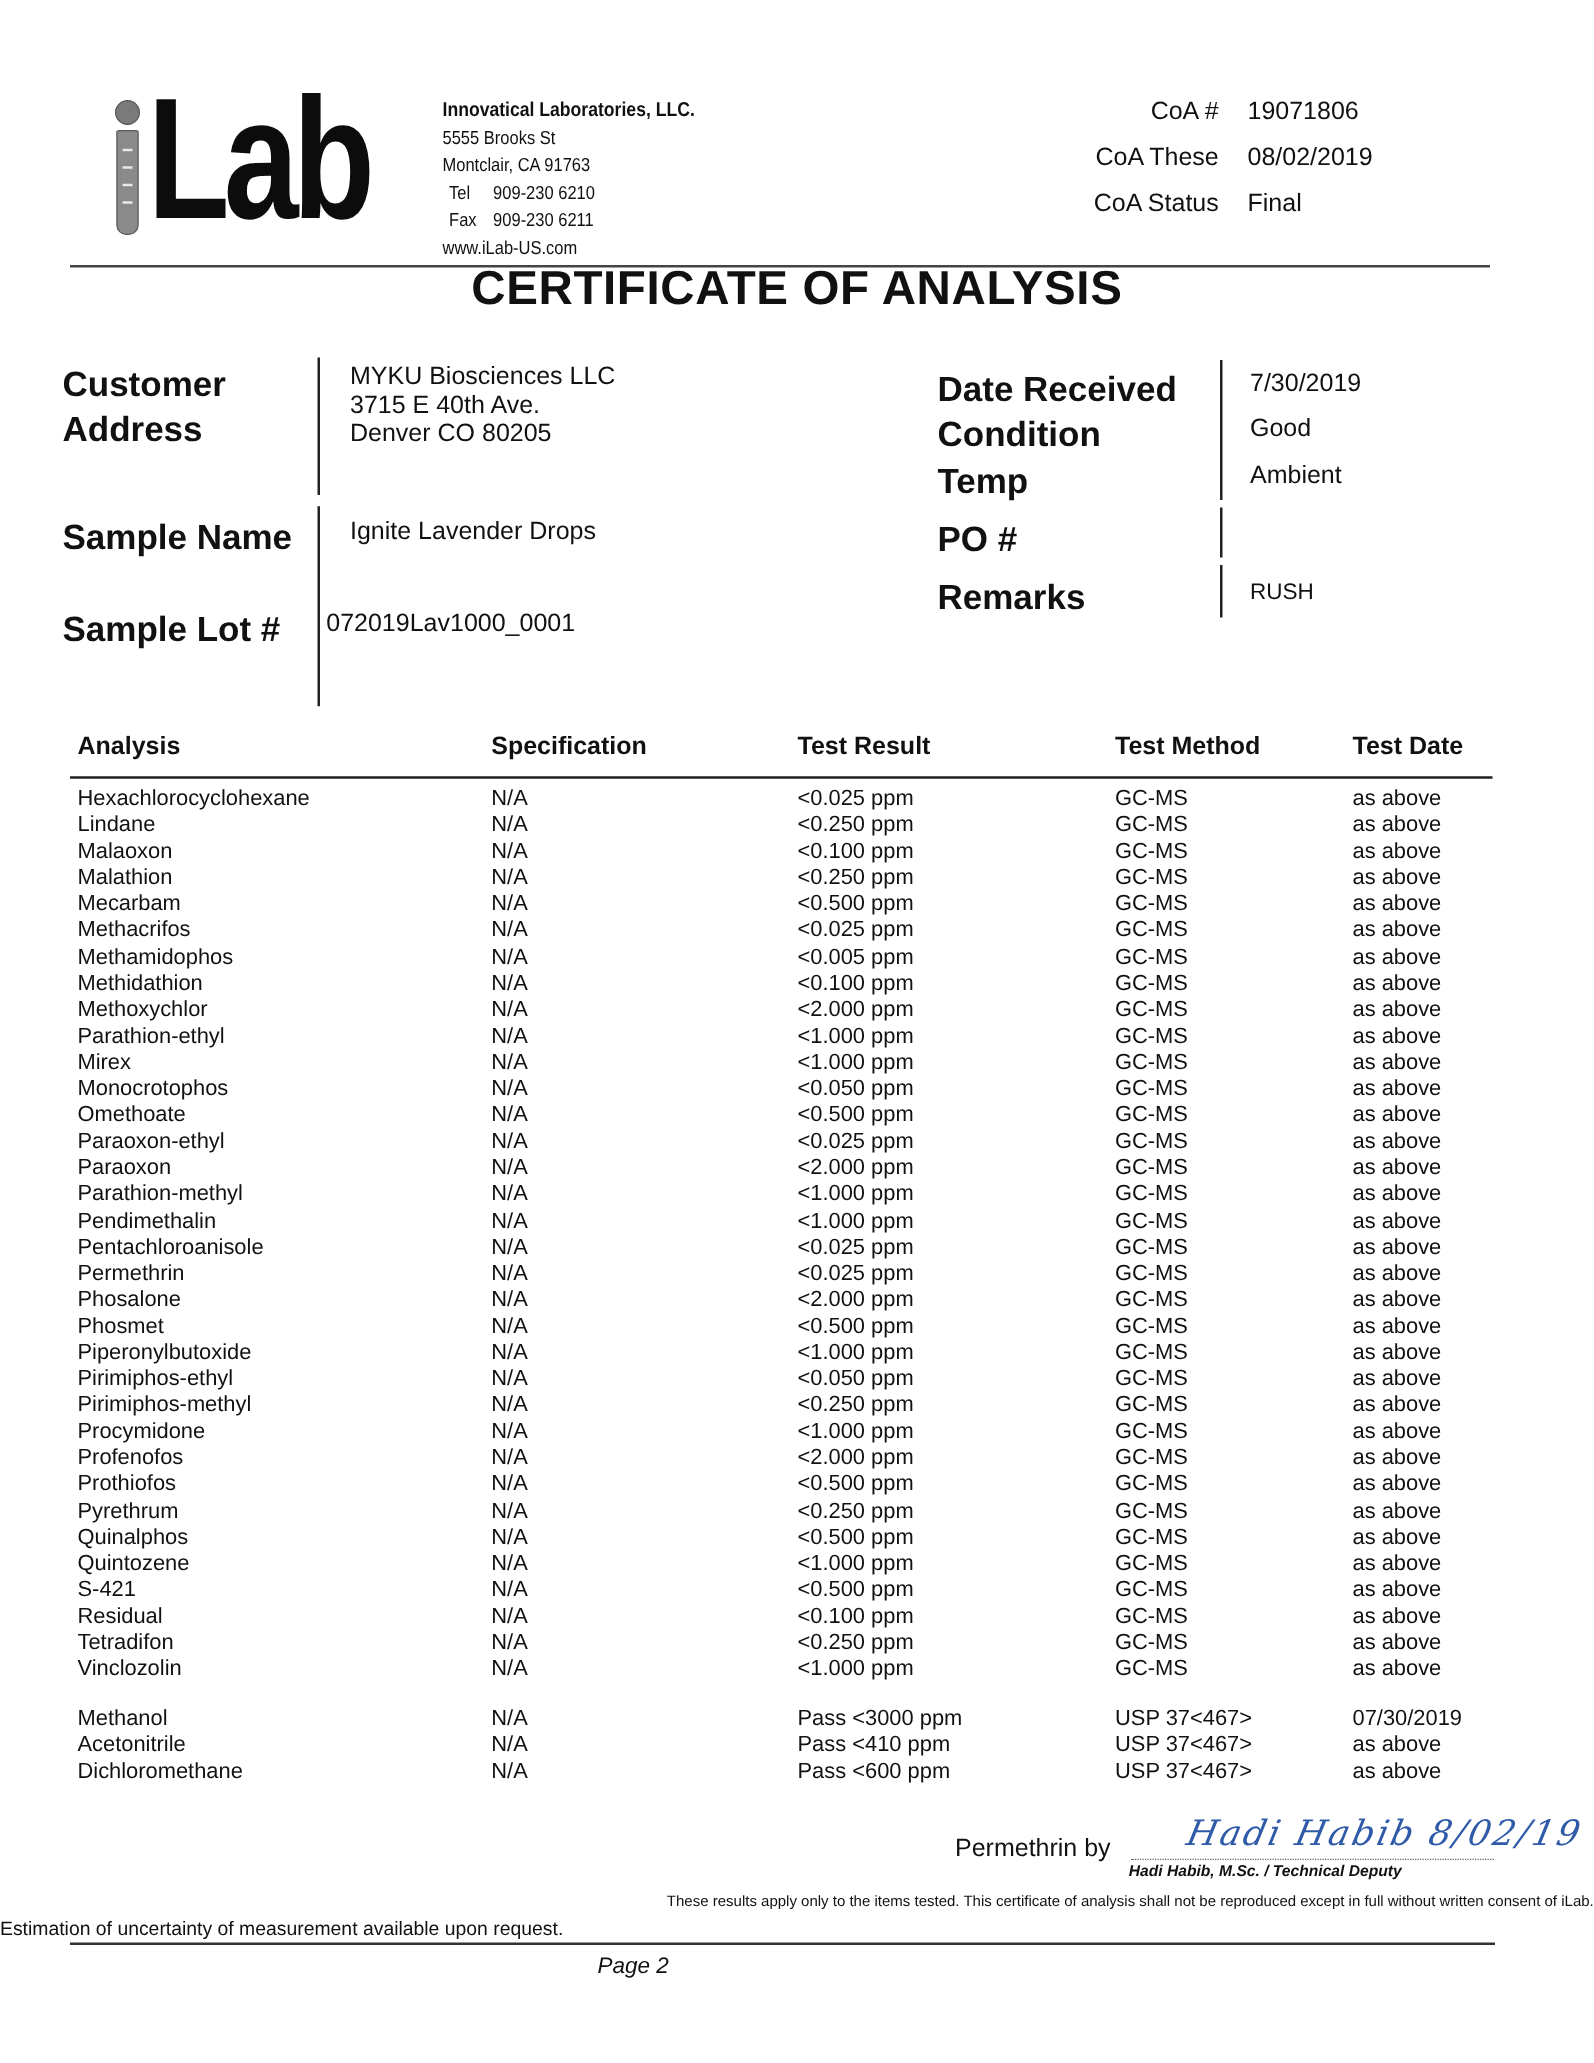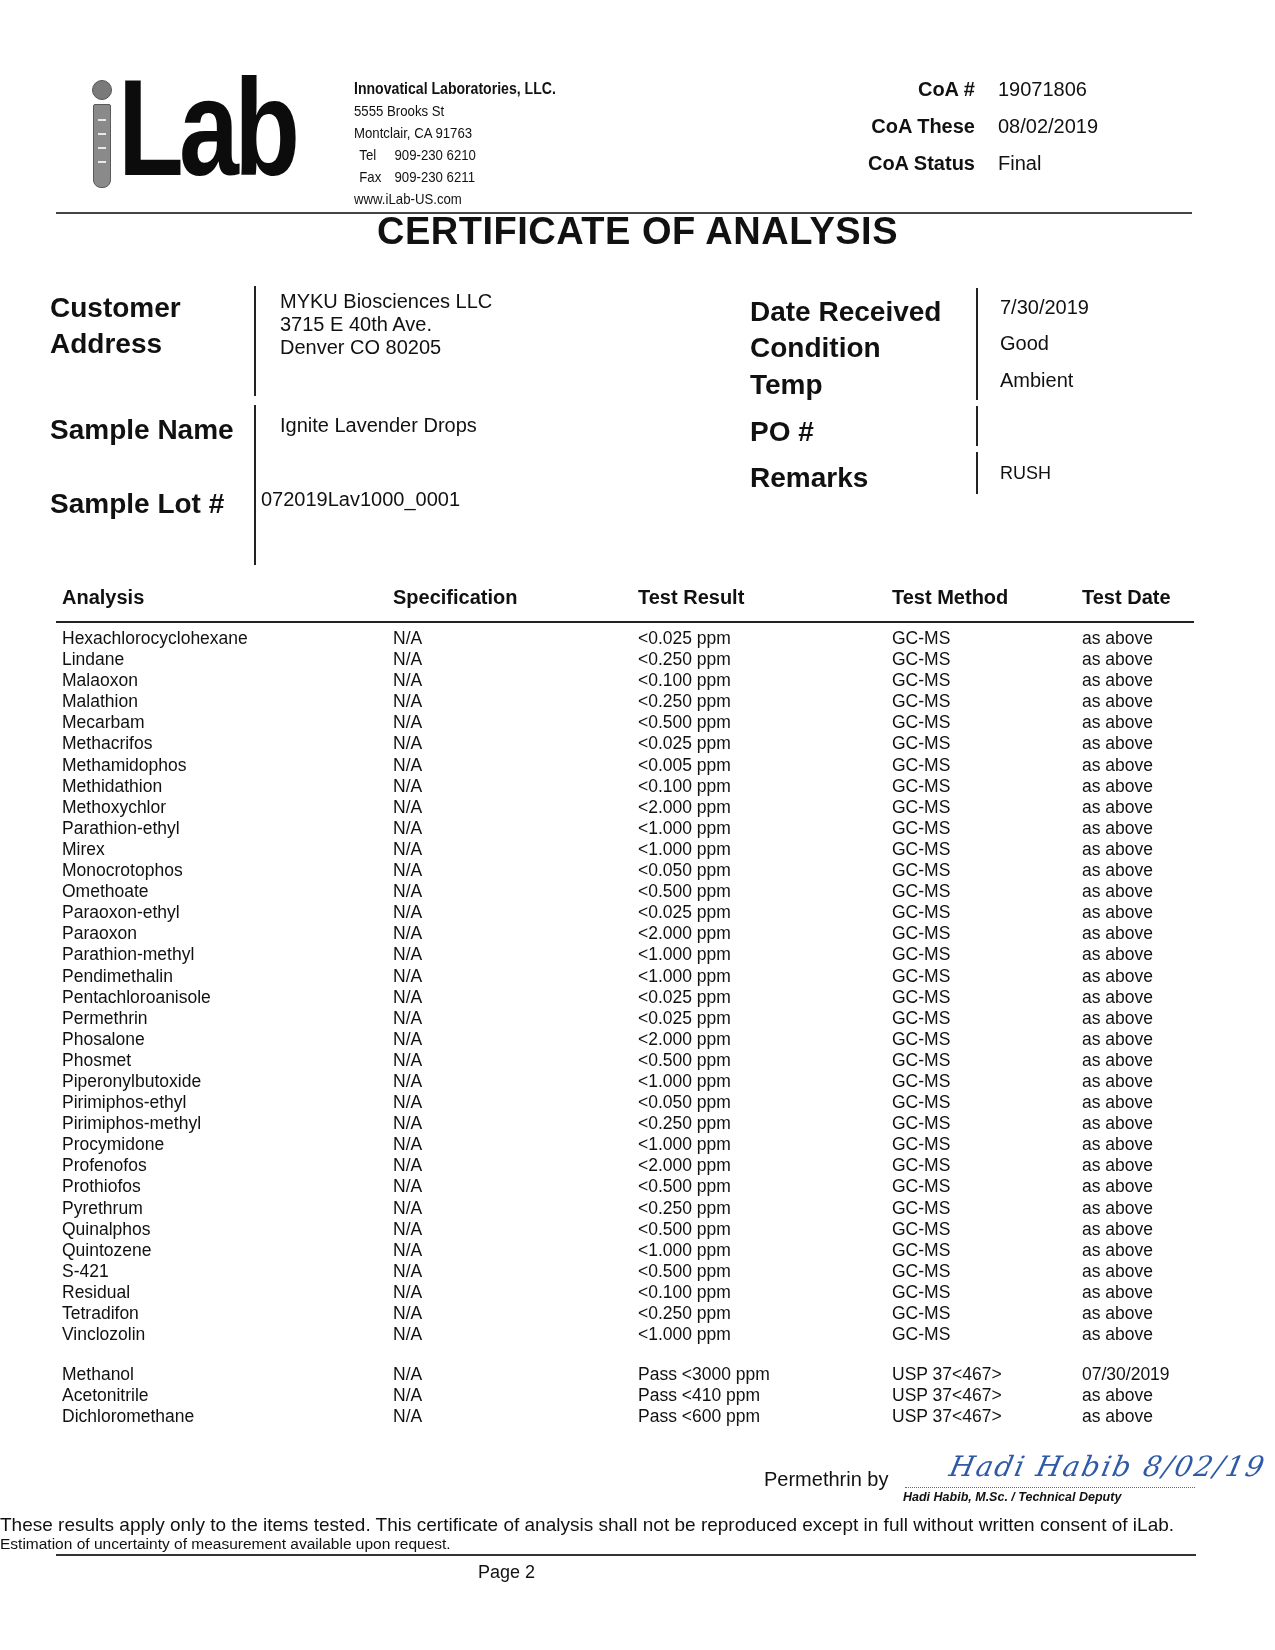--- a/index.html
+++ b/index.html
@@ -18,21 +18,21 @@
                 letter-spacing: -6px; line-height: 1; transform: scaleX(0.78); transform-origin: left top;
                 font-family: "Liberation Sans", sans-serif; color: #0c0c0c; }
 
   .company { left: 354px; top: 78px; font-size: 15px; line-height: 22px; transform: scaleX(0.88); transform-origin: left top; }
   .company .name { font-weight: bold; font-size: 16px; }
   .company .tel { padding-left: 6px; }
   .company .lbl { display: inline-block; width: 40px; }
 
   .coa { left: 820px; top: 78px; }
   .coa .row { position: relative; height: 37px; font-size: 20px; }
-  .coa .k { position: absolute; right: 60px; width: 200px; text-align: right; font-weight: bold; }
+  .coa .k { position: absolute; right: 60px; width: 200px; text-align: right; font-weight: normal; }
   .coa .v { position: absolute; left: 178px; white-space: nowrap; }
   .rule-top { left: 56px; top: 212px; width: 1136px; height: 1.5px; background:#444; }
 
   .title { left: 0; width: 1275px; top: 210px; text-align: center; font-size: 38px; font-weight: bold;
            letter-spacing: 0.5px; }
 
   .lbl-b { font-weight: bold; font-size: 28px; text-align: left; width: 200px; }
   .val { font-size: 20px; white-space: nowrap; }
   .vline { width: 2px; background: #222; }
 
@@ -45,24 +45,24 @@
   .c1 { left: 62px; } .c2 { left: 393px; } .c3 { left: 638px; } .c4 { left: 892px; } .c5 { left: 1082px; }
 
   .solv { left: 0; top: 1364px; width: 1275px; }
 
   .auth { left: 764px; top: 1468px; font-size: 20px; }
   .sigline { left: 905px; top: 1487px; width: 290px; height: 0; border-top: 1px dotted #666; }
   .sig { left: 950px; top: 1450px; font-family: "DejaVu Serif", serif; font-style: italic; font-size: 28px;
          color: #2f5aa8; transform: skewX(-12deg); letter-spacing: 2px; }
   .signame { left: 903px; top: 1490px; font-size: 12.5px; font-weight: bold; font-style: italic; }
 
-  .foot1 { left: 0; width: 1275px; top: 1514px; text-align: left; font-size: 19px; }
+  .foot1 { left: 0; width: 1275px; top: 1514px; text-align: right; font-size: 12px; }
   .foot2 { left: 0; width: 1275px; top: 1535px; text-align: left; font-size: 15.5px; }
   .rule-bot { left: 56px; top: 1554px; width: 1140px; height: 1.5px; background: #333; }
-  .page { left: 0; width: 1013px; top: 1562px; text-align: center; font-size: 18px; }
+  .page { left: 0; width: 1013px; top: 1562px; text-align: center; font-size: 18px; font-style: italic; }
 </style>
 </head>
 <body>
 
 <div class="abs logo">
   <div class="dot"></div>
   <div class="tube">
     <i style="top:14px"></i>
       <i style="top:28px"></i>
       <i style="top:42px"></i>

